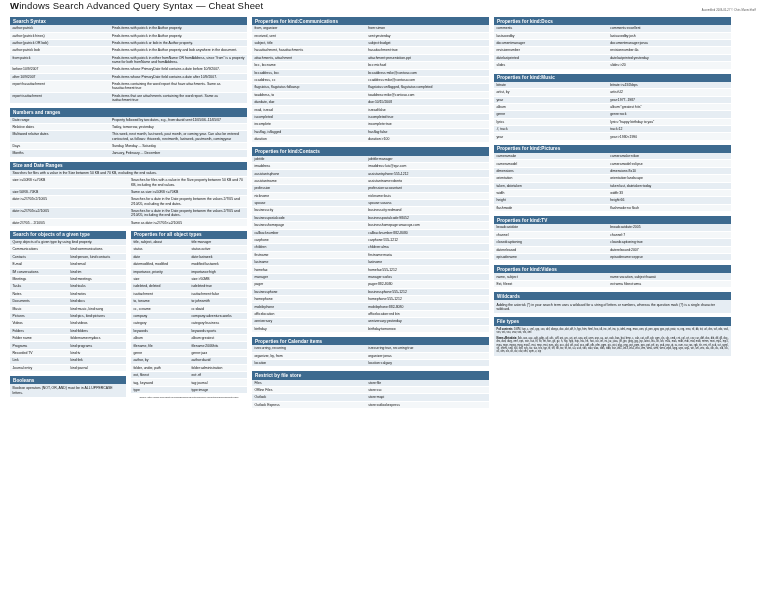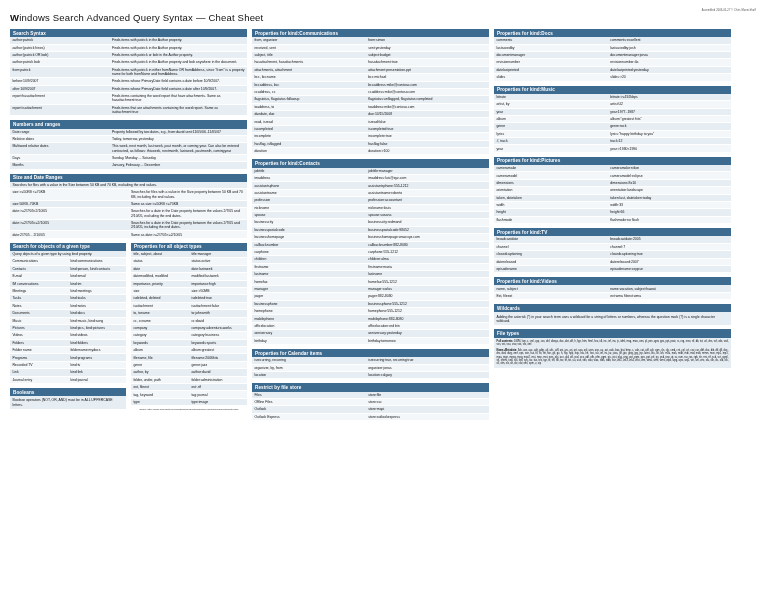--- a/index.html
+++ b/index.html
@@ -5,21 +5,21 @@
   html,body{margin:0;padding:0;}
   body{
     width:768px;height:594px;
     background:#ffffff;
     font-family:"Liberation Sans", sans-serif;
     font-size:3.7px;
     color:#111;
     overflow:hidden;
     position:relative;
   }
-  .page{position:relative;width:768px;height:472px;box-sizing:border-box;padding:12px 10px;}
+  .page{position:relative;width:768px;height:472px;box-sizing:border-box;padding:0 10px;}
   .title{
     font-size:9.5px;
     letter-spacing:0.2px;
     color:#111;
     font-weight:400;
     margin:0 0 6px 0;
   }
   .title b{font-weight:700;}
   .credit{
     position:absolute;top:9px;right:12px;

